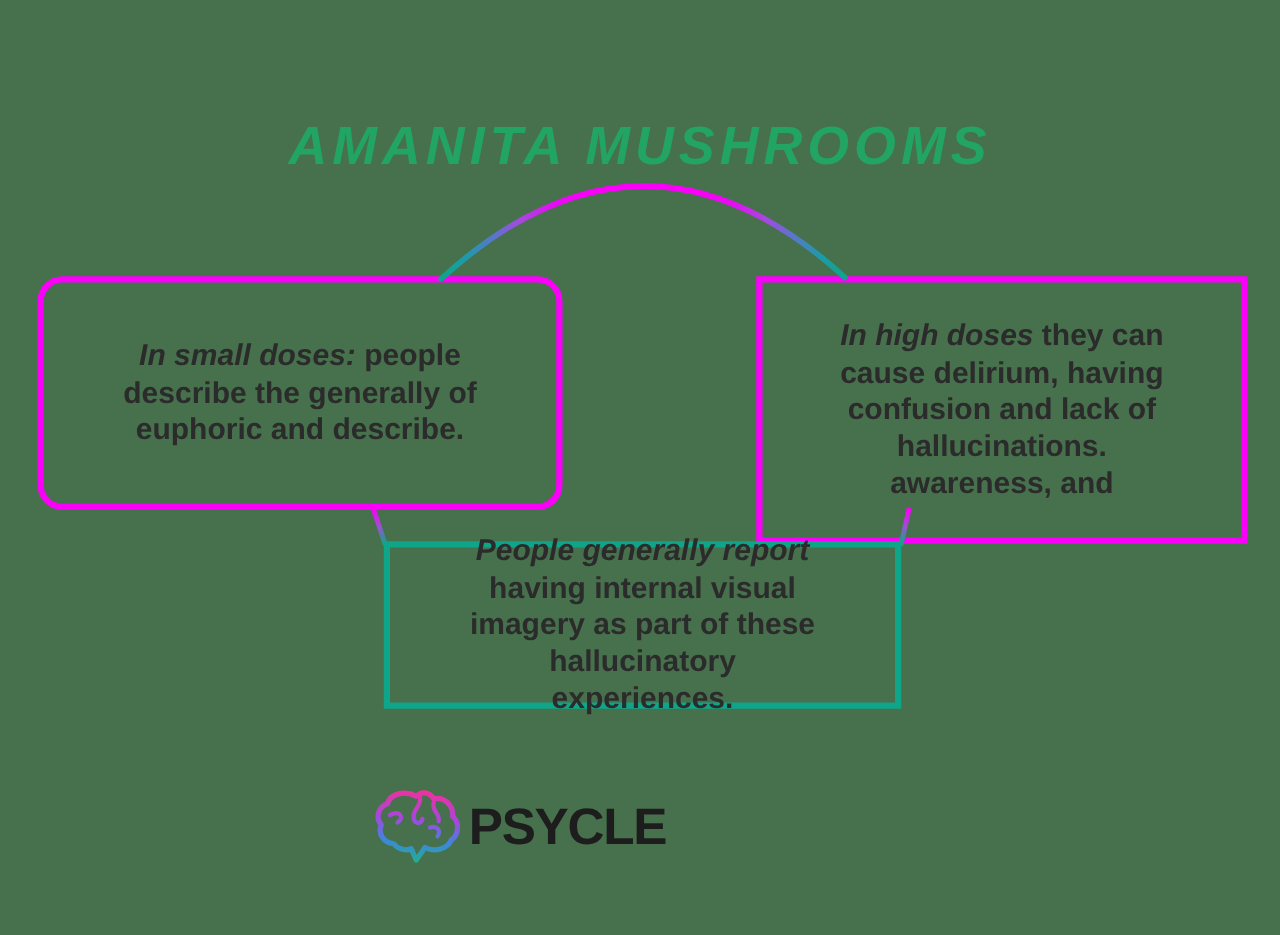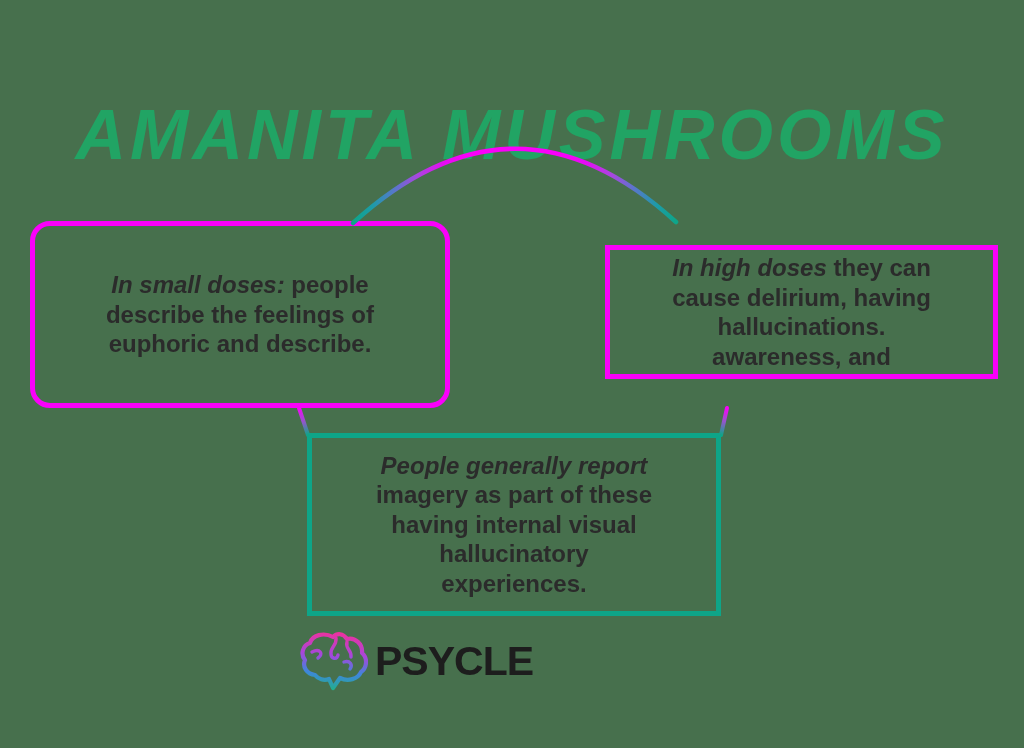--- a/index.html
+++ b/index.html
@@ -7,21 +7,21 @@
     position:relative;
     width:1024px;height:748px;
     background:#47704D;
     overflow:hidden;
     font-family:"Liberation Sans", sans-serif;
   }
   .title{
     position:absolute;
     left:0;top:56px;width:1024px;
     text-align:center;
-    font-size:70px;line-height:64px;
+    font-size:43px;line-height:64px;
     font-weight:800;font-style:italic;
     letter-spacing:4px;
     color:#21A464;
     white-space:nowrap;
   }
   .box{
     position:absolute;
     box-sizing:border-box;
     display:flex;flex-direction:column;
     justify-content:center;
@@ -29,22 +29,22 @@
     color:#2B2B2B;
     font-size:24px;line-height:29.5px;
     font-weight:600;
     z-index:1;
   }
   .box .line{white-space:nowrap;}
   .box .lead{font-weight:800;font-style:italic;}
   .box-magenta{border:5px solid #FA00FA;}
   .box-teal{border:5px solid #0EA588;}
   .box-left  {left:30px;  top:221px; width:420px; height:187px;border-radius:20px;}
-  .box-right {left:605px; top:221px; width:393px; height:134px;margin-top:24px;}
-  .box-bottom{left:307px; top:433px; width:414px; height:183px;}
+  .box-right {left:605px; top:221px; width:393px; height:214px;}
+  .box-bottom{left:307px; top:433px; width:414px; height:134px;}
   .overlay{
     position:absolute;left:0;top:0;width:1024px;height:748px;
     z-index:2;pointer-events:none;
   }
   .logo{
     position:absolute;left:300px;top:628px;
     display:flex;align-items:center;gap:7px;
     z-index:1;
     text-align:right;
   }
@@ -89,35 +89,36 @@
         <stop offset="1" stop-color="#0EA588"></stop>
       </linearGradient>
     </defs>
     <path d="M 353 223 Q 515 75 676 222" fill="none" stroke="url(#arcGrad)" stroke-width="4.5" stroke-linecap="round"></path>
     <path d="M 299 408 L 308 435" fill="none" stroke="url(#connGradL)" stroke-width="4" stroke-linecap="round"></path>
     <path d="M 727 408 L 721 435" fill="none" stroke="url(#connGradR)" stroke-width="4" stroke-linecap="round"></path>
   </svg>
 
   <div class="box box-magenta box-left">
     <div class="line"><span class="lead">In small doses:</span><span> people</span></div>
-    <div class="line">describe the feelings of</div>
+    <div class="line">describe the generally of</div>
     <div class="line">euphoric and describe.</div>
   </div>
 
   <div class="box box-magenta box-right">
     <div class="line"><span class="lead">In high doses</span><span> they can</span></div>
     <div class="line">cause delirium, having</div>
+    <div class="line">confusion and lack of</div>
     <div class="line">hallucinations.</div>
     <div class="line">awareness, and</div>
   </div>
 
   <div class="box box-teal box-bottom">
     <div class="line"><span class="lead">People generally report</span></div>
+    <div class="line">having internal visual</div>
     <div class="line">imagery as part of these</div>
-    <div class="line">having internal visual</div>
     <div class="line">hallucinatory</div>
     <div class="line">experiences.</div>
   </div>
 
   <div class="logo">
     <svg width="68" height="64" viewBox="0 0 68 64">
       <defs>
         <linearGradient id="brainGrad" gradientUnits="userSpaceOnUse" x1="34" y1="2" x2="30" y2="62">
           <stop offset="0" stop-color="#F2309B"></stop>
           <stop offset="0.4" stop-color="#A647DB"></stop>

